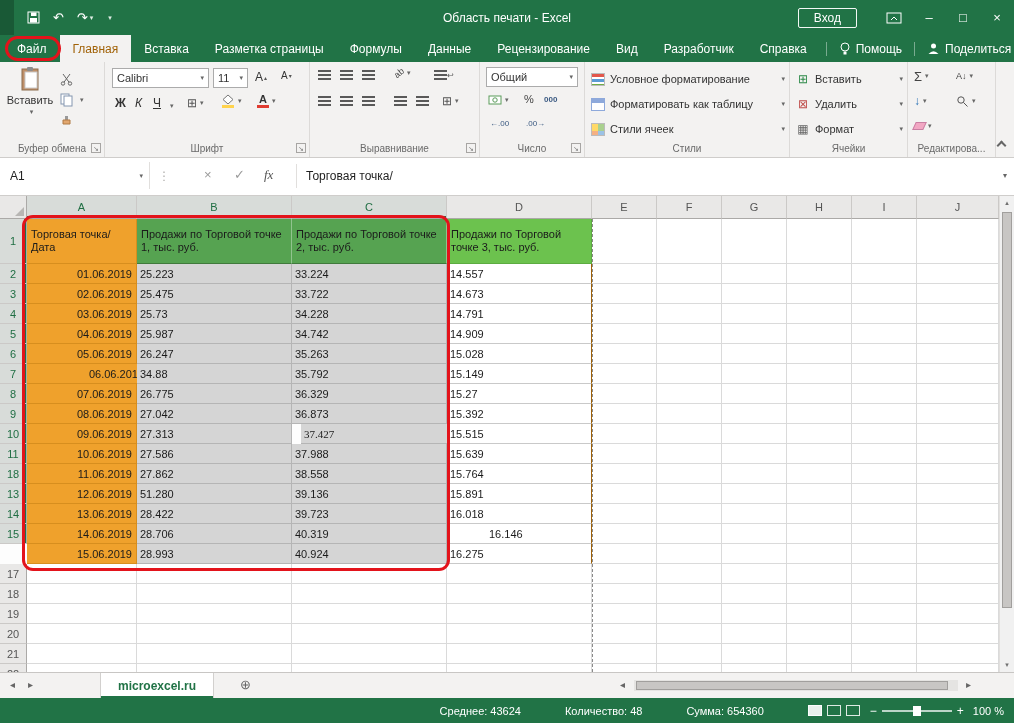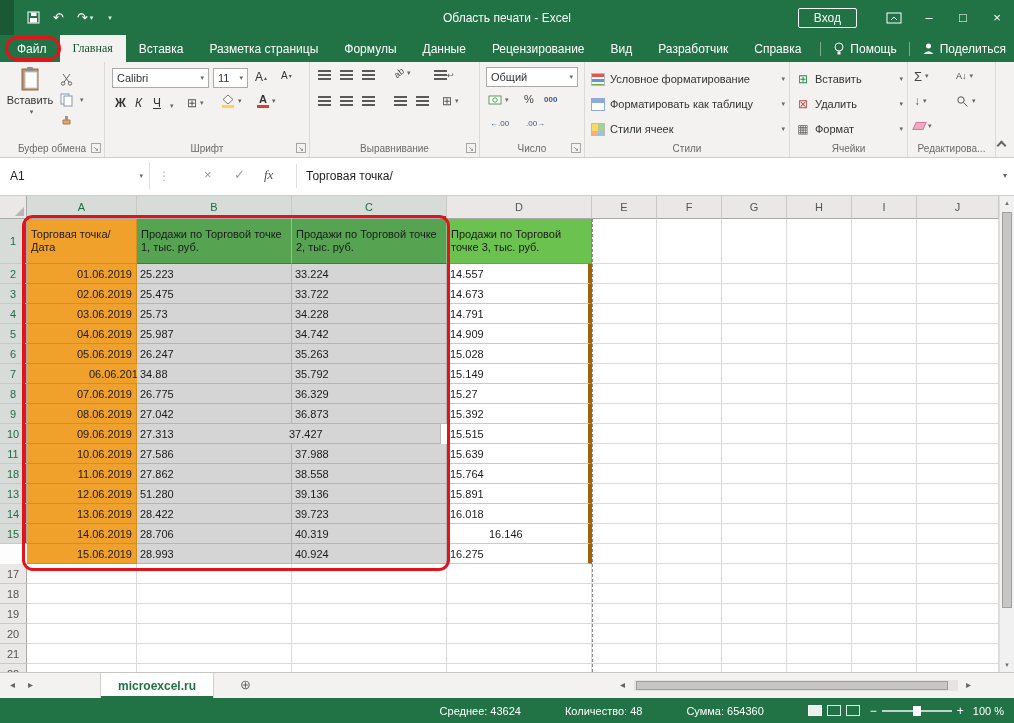--- a/index.html
+++ b/index.html
@@ -14,21 +14,21 @@
   .wtitle { position:absolute; left:50%; transform:translateX(-50%); color:#fff; font-size:12px; white-space:nowrap; }
   .tbright { margin-left:auto; display:flex; align-items:center; height:100%; }
   .login { color:#fff; font-size:12px; border:1px solid rgba(255,255,255,.95); padding:2px 15px; border-radius:2px; margin-right:16px; }
   .winbtn { width:34px; height:100%; display:inline-flex; align-items:center; justify-content:center; color:#fff; font-size:13px; }
   .rdo { margin-right:10px; }
 
   
   .tabrow { position:absolute; left:0; top:35px; width:100%; height:27px; background:#217346; display:flex; align-items:flex-end; padding-left:4px; }
   .tablist { display:flex; height:27px; }
   .tab { display:flex; align-items:center; height:27px; padding:0 13px; color:#fff; font-size:12px; white-space:nowrap; }
-  .tab.active { background:#F3F2F1; color:#14532d;font-family:Liberation Serif, serif; }
+  .tab.active { background:#F3F2F1; color:#a16207; }
   .tabsright { margin-left:auto; display:flex; align-items:center; height:27px; color:#fff; font-size:12px; padding-right:10px; gap:6px; }
   .tdiv { width:1px; height:14px; background:rgba(255,255,255,.4); margin:0 6px; }
   .helpbtn, .sharebtn { display:inline-flex; align-items:center; gap:5px; }
 
   
   .ribbon { position:absolute; left:0; top:62px; width:100%; height:96px; background:#F3F2F1; border-bottom:1px solid #CFCDCB; }
   .rgroup { position:absolute; top:0; height:95px; border-right:1px solid #DCDAD8; }
   .g-clip   { left:0;     width:105px; }
   .g-font   { left:105px; width:205px; }
   .g-align  { left:310px; width:170px; }
@@ -85,21 +85,21 @@
   
   #sheet-area { position:absolute; left:0; top:196px; width:999px; height:476px; overflow:hidden; background:#FDFDFD; }
   .corner { position:absolute; left:0; top:0; width:27px; height:23px; background:#E9E8E7; border-right:1px solid #ABA9A7; border-bottom:1px solid #ABA9A7; z-index:3; }
   .corner::after { content:''; position:absolute; right:2px; bottom:2px; border-style:solid; border-width:0 0 9px 9px; border-color:transparent transparent #B8B6B4 transparent; }
   .colhdr { position:absolute; top:0; height:23px; background:#E9E8E7; border-right:1px solid #CBC9C7; border-bottom:1px solid #ABA9A7; display:flex; align-items:center; justify-content:center; font-size:11px; color:#555; z-index:2; }
   .colhdr.sel { background:#D8DCD9; color:#1F6E43; box-shadow:inset 0 -2px 0 #217346; }
   .rowhdr { position:absolute; left:0; width:27px; background:#E9E8E7; border-right:1px solid #ABA9A7; border-bottom:1px solid #CBC9C7; display:flex; align-items:center; justify-content:center; font-size:11px; color:#555; z-index:2; }
   .rowhdr.sel { background:#D8DCD9; color:#1F6E43; box-shadow:inset -2px 0 0 #217346; }
   .cell { position:absolute; font-size:11px; color:#1b1b1b; overflow:hidden; display:flex; align-items:center; }
   .c-empty { background:#fff; border-right:1px solid #DADADA; border-bottom:1px solid #DADADA; }
-  .c-white { background:#fff; border-right:4px solid #a16207; border-bottom:1px solid #C9C9C9; }
+  .c-white { background:#fff; border-right:1px solid #a16207; border-bottom:1px solid #C9C9C9; }
   .c-gray { background:#D5D5D5; border-right:1px solid #B5B5B5; border-bottom:1px solid #B5B5B5; }
   .c-orange { background:#EFA12C; border-right:1px solid #D78E1E; border-bottom:1px solid #D78E1E; }
   .c-green { background:#56A351; border-right:1px solid rgba(255,255,255,.35); border-bottom:1px solid rgba(0,0,0,.25); }
   .c-green2 { background:#6CC24E; border-right:1px solid #5CAC41; border-bottom:1px solid #5CAC41; }
   .hdrcell { flex-direction:column; align-items:flex-start; justify-content:center; padding:2px 4px; }
   .hdrcell span { display:block; line-height:13px; }
   .date { justify-content:flex-end; padding-right:4px; }
   .num { padding-left:3px; }
   .pagebreak { position:absolute; left:592px; top:23px; bottom:0; width:0; border-left:1px dashed #8A8A8A; z-index:7; }
 
@@ -577,21 +577,21 @@
       <div class="cell c-gray num" style="left: 292px; top: 208px; width: 155px; height: 20px;">36.873</div>
       <div class="cell c-white num" style="left: 447px; top: 208px; width: 145px; height: 20px;">15.392</div>
       <div class="cell c-empty" style="left: 592px; top: 208px; width: 65px; height: 20px;"></div>
       <div class="cell c-empty" style="left: 657px; top: 208px; width: 65px; height: 20px;"></div>
       <div class="cell c-empty" style="left: 722px; top: 208px; width: 65px; height: 20px;"></div>
       <div class="cell c-empty" style="left: 787px; top: 208px; width: 65px; height: 20px;"></div>
       <div class="cell c-empty" style="left: 852px; top: 208px; width: 65px; height: 20px;"></div>
       <div class="cell c-empty" style="left: 917px; top: 208px; width: 82px; height: 20px;"></div>
       <div class="cell c-orange date" style="left: 27px; top: 228px; width: 110px; height: 20px;">09.06.2019</div>
       <div class="cell c-gray num" style="left: 137px; top: 228px; width: 155px; height: 20px;">27.313</div>
-      <div class="cell c-gray num" style="left: 286px; top: 228px; width: 155px; height: 20px;">37.427</div>
+      <div class="cell c-gray num" style="left: 301px; top: 228px; width: 155px; height: 20px; font-family: Liberation Serif, serif;">37.427</div>
       <div class="cell c-white num" style="left: 447px; top: 228px; width: 145px; height: 20px;">15.515</div>
       <div class="cell c-empty" style="left: 592px; top: 228px; width: 65px; height: 20px;"></div>
       <div class="cell c-empty" style="left: 657px; top: 228px; width: 65px; height: 20px;"></div>
       <div class="cell c-empty" style="left: 722px; top: 228px; width: 65px; height: 20px;"></div>
       <div class="cell c-empty" style="left: 787px; top: 228px; width: 65px; height: 20px;"></div>
       <div class="cell c-empty" style="left: 852px; top: 228px; width: 65px; height: 20px;"></div>
       <div class="cell c-empty" style="left: 917px; top: 228px; width: 82px; height: 20px;"></div>
       <div class="cell c-orange date" style="left: 27px; top: 248px; width: 110px; height: 20px; text-align: right;">10.06.2019</div>
       <div class="cell c-gray num" style="left: 137px; top: 248px; width: 155px; height: 20px;">27.586</div>
       <div class="cell c-gray num" style="left: 292px; top: 248px; width: 155px; height: 20px;">37.988</div>

